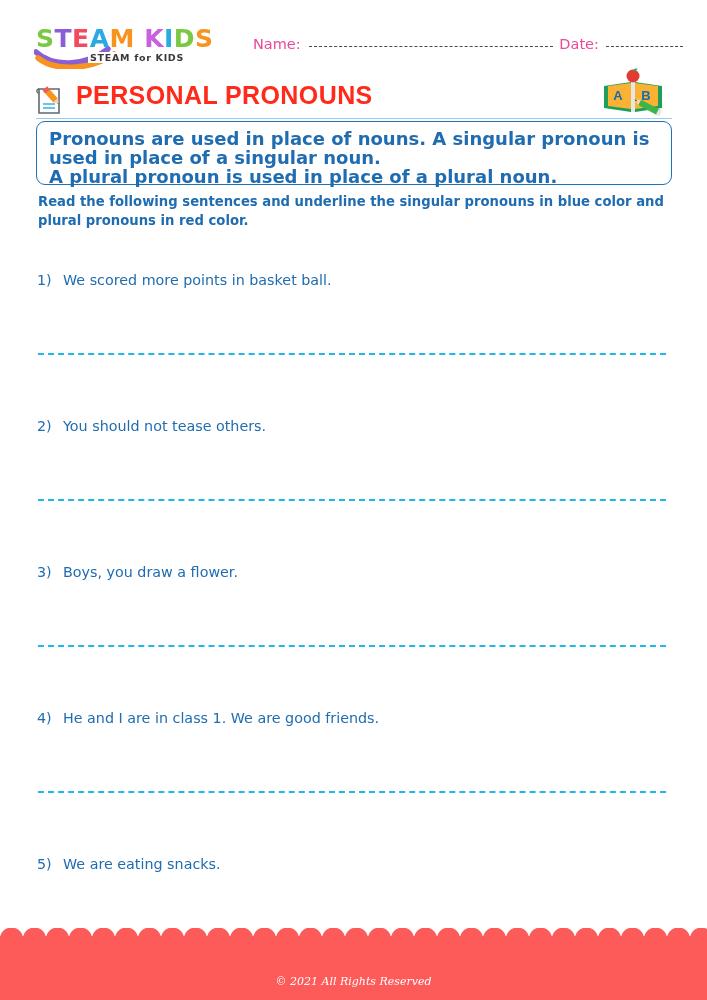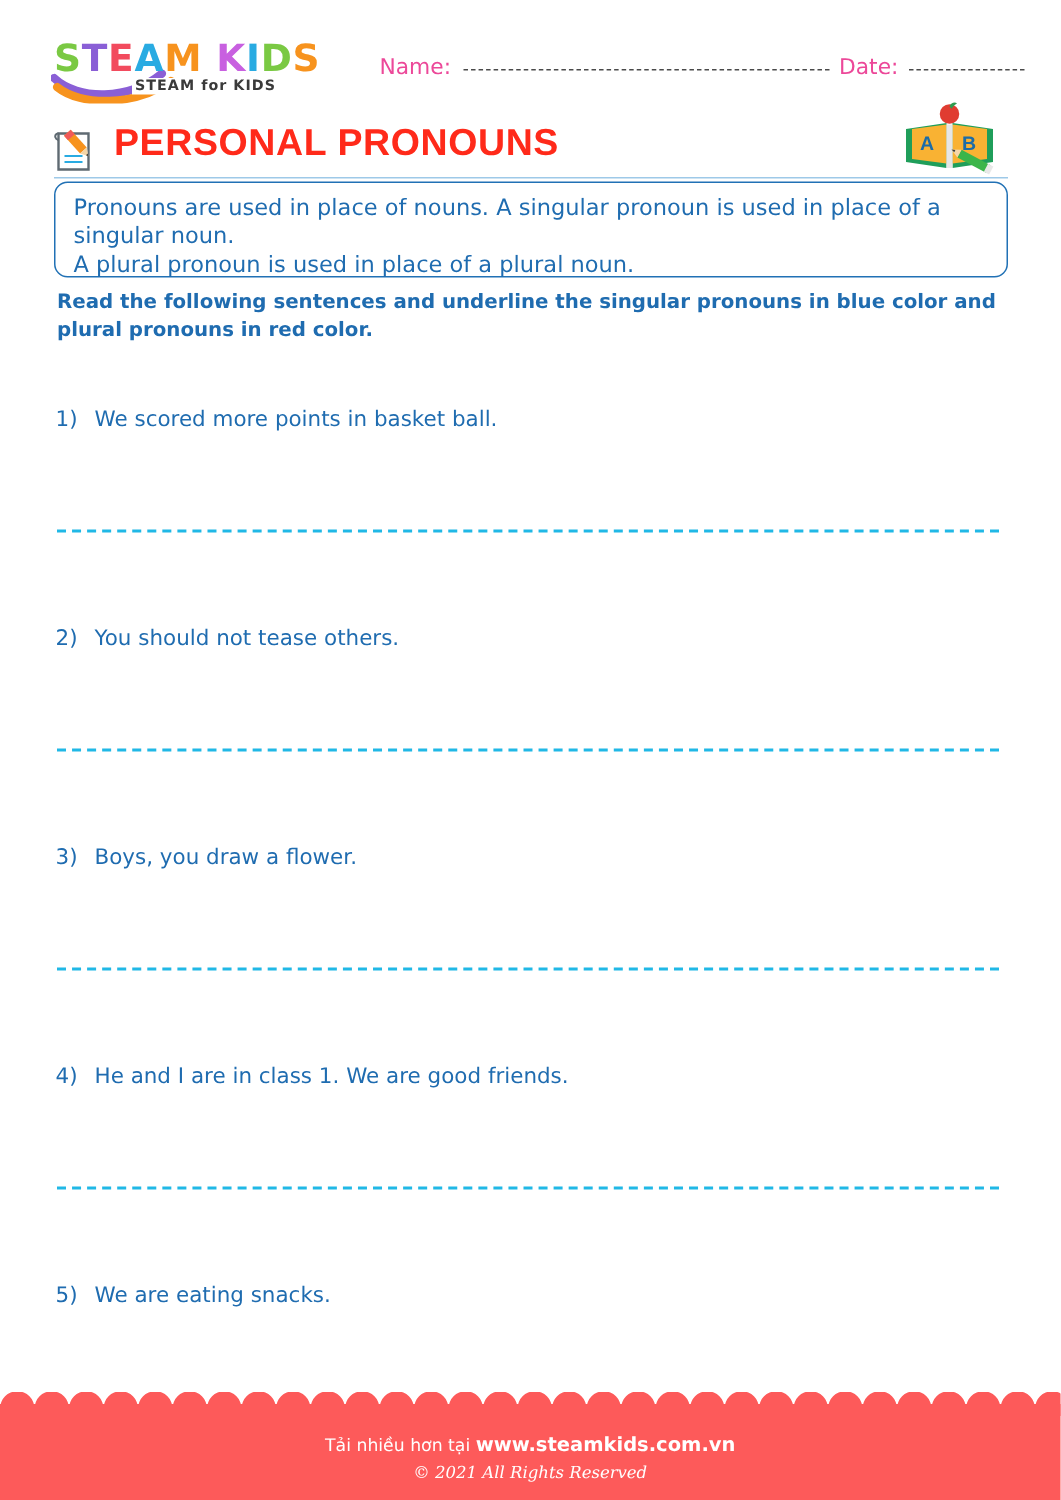--- a/index.html
+++ b/index.html
@@ -106,22 +106,22 @@
   
   .defbox {
     position:absolute; left:36px; top:121px;
     width:636px; height:64px;
     border:1.6px solid #2171b5;
     border-radius:9px;
     padding:7px 12px 0 12px;
   }
   .defbox p {
     font-family:"DejaVu Sans", sans-serif;
-    font-weight:normal;
-    font-size:15px;
+    font-weight:bold;
+    font-size:18px;
     line-height:19px;
     color:#1f6cb0;
   }
 
   
   .readinstr {
     position:absolute; left:38px; top:192px;
     width:640px;
     font-family:"DejaVu Sans", sans-serif;
     font-weight:bold;
@@ -262,19 +262,16 @@
       <div class="qrule" style="top: 791px; border-bottom-color: rgb(32, 184, 230);"></div>
       <div class="qitem" style="top: 856px;">
         <div class="qtext"><span class="qnum">5)</span><span>We are eating snacks.</span></div>
       </div>
     </div>
 
   <div class="footer" style="background: rgb(253, 90, 90);">
     <svg class="scallop" viewBox="0 0 707 16" preserveAspectRatio="none">
       <path id="scallop-path" fill="#fd5a5a" d="M0,16 L0,11 A 11.5 11.5 0 0 1 23 11 A 11.5 11.5 0 0 1 46 11 A 11.5 11.5 0 0 1 69 11 A 11.5 11.5 0 0 1 92 11 A 11.5 11.5 0 0 1 115 11 A 11.5 11.5 0 0 1 138 11 A 11.5 11.5 0 0 1 161 11 A 11.5 11.5 0 0 1 184 11 A 11.5 11.5 0 0 1 207 11 A 11.5 11.5 0 0 1 230 11 A 11.5 11.5 0 0 1 253 11 A 11.5 11.5 0 0 1 276 11 A 11.5 11.5 0 0 1 299 11 A 11.5 11.5 0 0 1 322 11 A 11.5 11.5 0 0 1 345 11 A 11.5 11.5 0 0 1 368 11 A 11.5 11.5 0 0 1 391 11 A 11.5 11.5 0 0 1 414 11 A 11.5 11.5 0 0 1 437 11 A 11.5 11.5 0 0 1 460 11 A 11.5 11.5 0 0 1 483 11 A 11.5 11.5 0 0 1 506 11 A 11.5 11.5 0 0 1 529 11 A 11.5 11.5 0 0 1 552 11 A 11.5 11.5 0 0 1 575 11 A 11.5 11.5 0 0 1 598 11 A 11.5 11.5 0 0 1 621 11 A 11.5 11.5 0 0 1 644 11 A 11.5 11.5 0 0 1 667 11 A 11.5 11.5 0 0 1 690 11 A 11.5 11.5 0 0 1 713 11 A 11.5 11.5 0 0 1 736 11 L707,16 Z"></path>
     </svg>
-    <div class="footer-line1">
-      <span>Tải nhiều hơn tại </span><b>www.steamkids.com.vn</b>
-    </div>
     <div class="footer-line2">© 2021 All Rights Reserved</div>
   </div>
 
 </div>
 
 </body></html>

